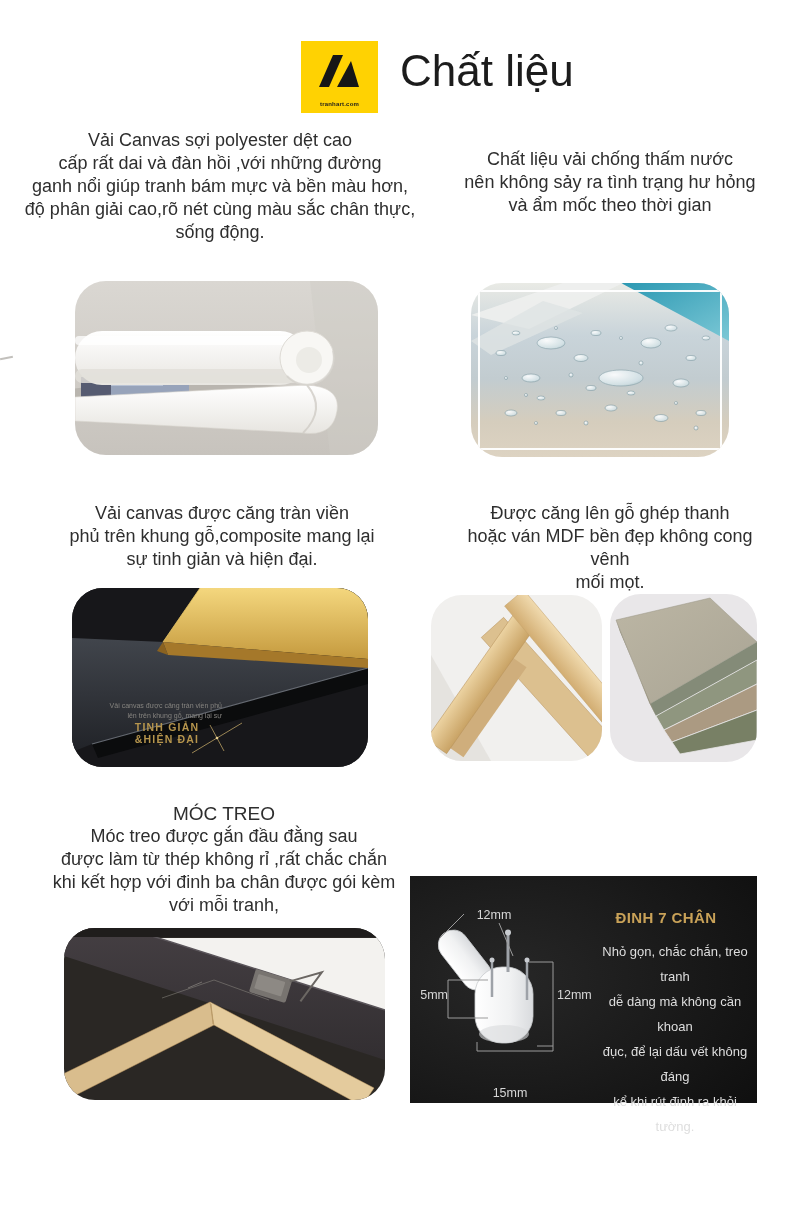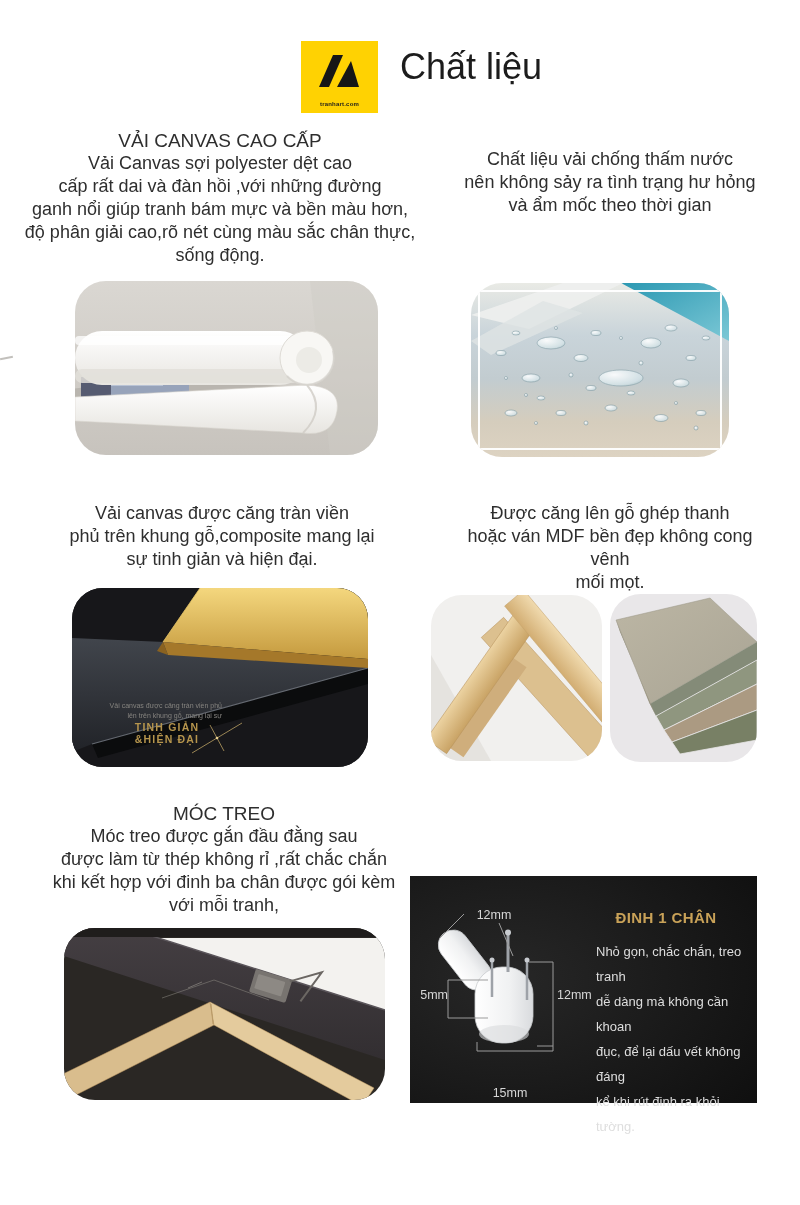--- a/index.html
+++ b/index.html
@@ -7,21 +7,21 @@
        font-family:"Liberation Sans","DejaVu Sans",sans-serif;color:#2b2b2b;}
   .abs{position:absolute;}
   .pre{white-space:pre-line;}
   .center{text-align:center;}
 
   
   .logo-box{left:301px;top:41px;width:77px;height:72px;background:#ffd202;}
   .logo-mark{position:absolute;left:14px;top:8px;width:50px;height:44px;}
   .brand{position:absolute;left:0;right:0;bottom:6px;text-align:center;
          font-size:6px;font-weight:bold;color:#1d1d1d;letter-spacing:.2px;}
-  .page-title{left:400px;top:46px;font-size:36px;color:#1c1c1c;}
+  .page-title{left:400px;top:46px;font-size:44px;color:#1c1c1c;}
 
   
   .tblock{line-height:23px;font-size:18px;color:#2e2e2e;}
   .tblock .hd{font-size:19px;}
   .s1l{left:10px;top:129px;width:420px;}
   .s1r{left:450px;top:148px;width:320px;}
   .s2l{left:10px;top:502px;width:424px;}
   .s2r{left:450px;top:502px;width:320px;}
   .s3{left:12px;top:802px;width:424px;}
 
@@ -38,21 +38,21 @@
 
   
   .gold-cap{left:20px;top:113px;width:130px;text-align:right;font-size:7px;
             line-height:10px;color:#85837f;}
   .gold-title{left:40px;top:133px;width:110px;text-align:center;font-size:10.5px;
               font-weight:bold;line-height:12px;letter-spacing:1.2px;color:#b6954d;}
 
   
   .pin-title{left:170px;top:33px;width:172px;text-align:center;font-size:15px;
              font-weight:bold;letter-spacing:.4px;color:#c9a258;}
-  .pin-body{left:186px;top:63px;width:158px;font-size:13px;
+  .pin-body{left:186px;top:63px;width:158px;text-align:center;font-size:13px;
             line-height:25px;color:#dedede;}
   .dim{font-size:12.5px;color:#d6d6d6;}
   .dim-top{left:64px;top:32px;width:40px;text-align:center;}
   .dim-left{left:8px;top:112px;width:30px;text-align:right;}
   .dim-right{left:147px;top:112px;width:44px;}
   .dim-bottom{left:78px;top:179px;width:44px;text-align:center;margin-top:31px;}
 
   .edge-artifact{left:0;top:357px;width:13px;height:2px;background:#b3b0ab;
                  transform:rotate(-12deg);opacity:.8;}
 </style>
@@ -62,21 +62,20 @@
 <div class="abs logo-box">
   <svg class="logo-mark" viewBox="0 0 50 44">
     <polygon points="4,38 18,6 28,6 14,38" fill="#161616"></polygon>
     <polygon points="22,38 44,38 36,12" fill="#161616"></polygon>
   </svg>
   <span class="brand">tranhart.com</span>
 </div>
 <div class="abs page-title">Chất liệu</div>
 
 <div class="abs tblock center s1l">
-  <div class="hd">VẢI CANVAS CAO CẤP</div>
   <div class="pre">Vải Canvas sợi polyester dệt cao
 cấp rất dai và đàn hồi ,với những đường
 ganh nổi giúp tranh bám mực và bền màu hơn,
 độ phân giải cao,rõ nét cùng màu sắc chân thực,
 sống động.</div>
 </div>
 <div class="abs tblock center s1r">
   <div class="pre">Chất liệu vải chống thấm nước
 nên không sảy ra tình trạng hư hỏng
 và ẩm mốc theo thời gian</div>
@@ -325,20 +324,20 @@
       <line x1="127" y1="170" x2="143" y2="170"></line>
       <line x1="67" y1="175" x2="143" y2="175"></line>
       <line x1="67" y1="166" x2="67" y2="175"></line>
       <line x1="143" y1="170" x2="143" y2="175"></line>
     </g>
   </svg>
   <span class="abs dim dim-top">12mm</span>
   <span class="abs dim dim-left">5mm</span>
   <span class="abs dim dim-right">12mm</span>
   <span class="abs dim dim-bottom">15mm</span>
-  <div class="abs pin-title">ĐINH 1 CHÂN</div>
+  <div class="abs pin-title">ĐINH 7 CHÂN</div>
   <div class="abs pre pin-body">Nhỏ gọn, chắc chắn, treo tranh
 dễ dàng mà không cần khoan
 đục, để lại dấu vết không đáng
 kể khi rút đinh ra khỏi tường.</div>
 </div>
 
 <div class="abs edge-artifact"></div>
 
 </body></html>

